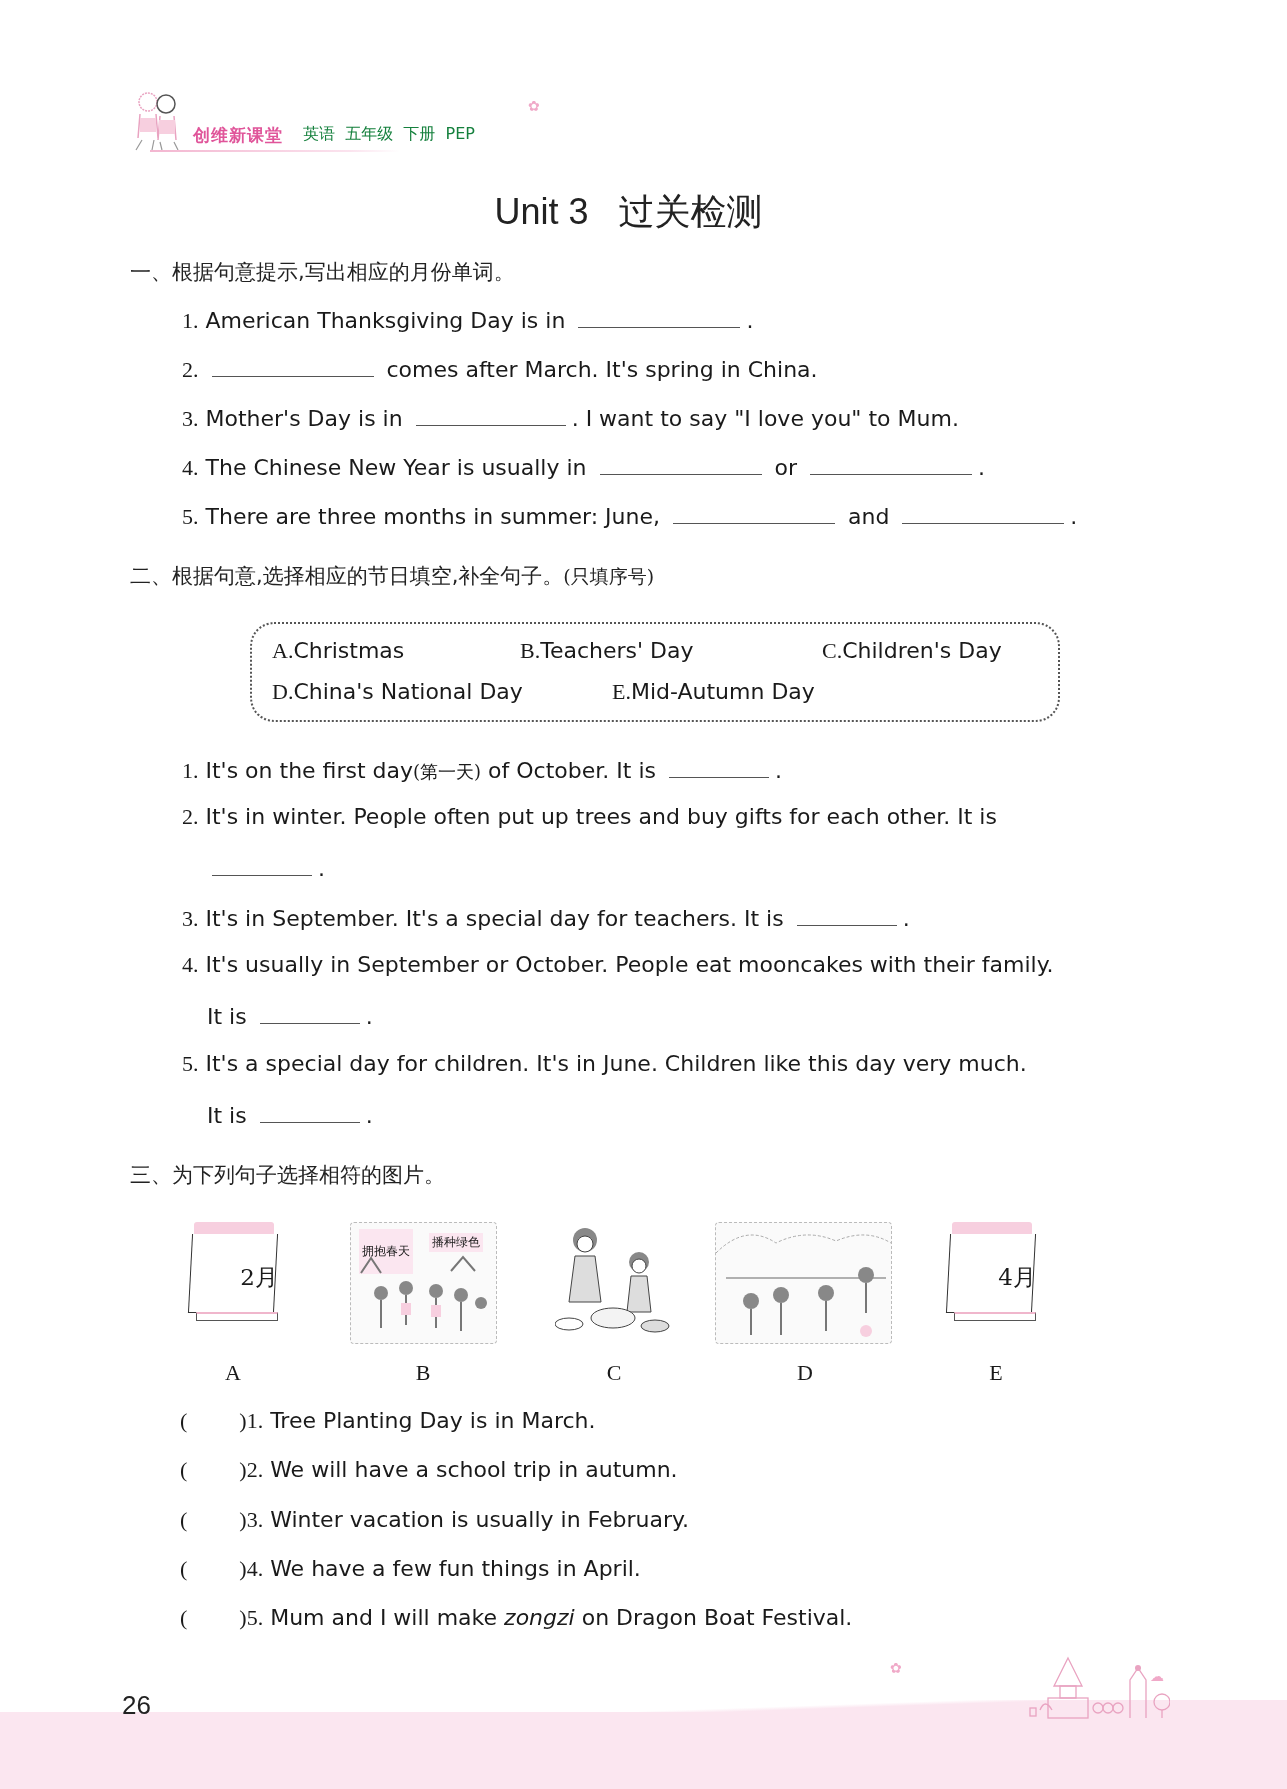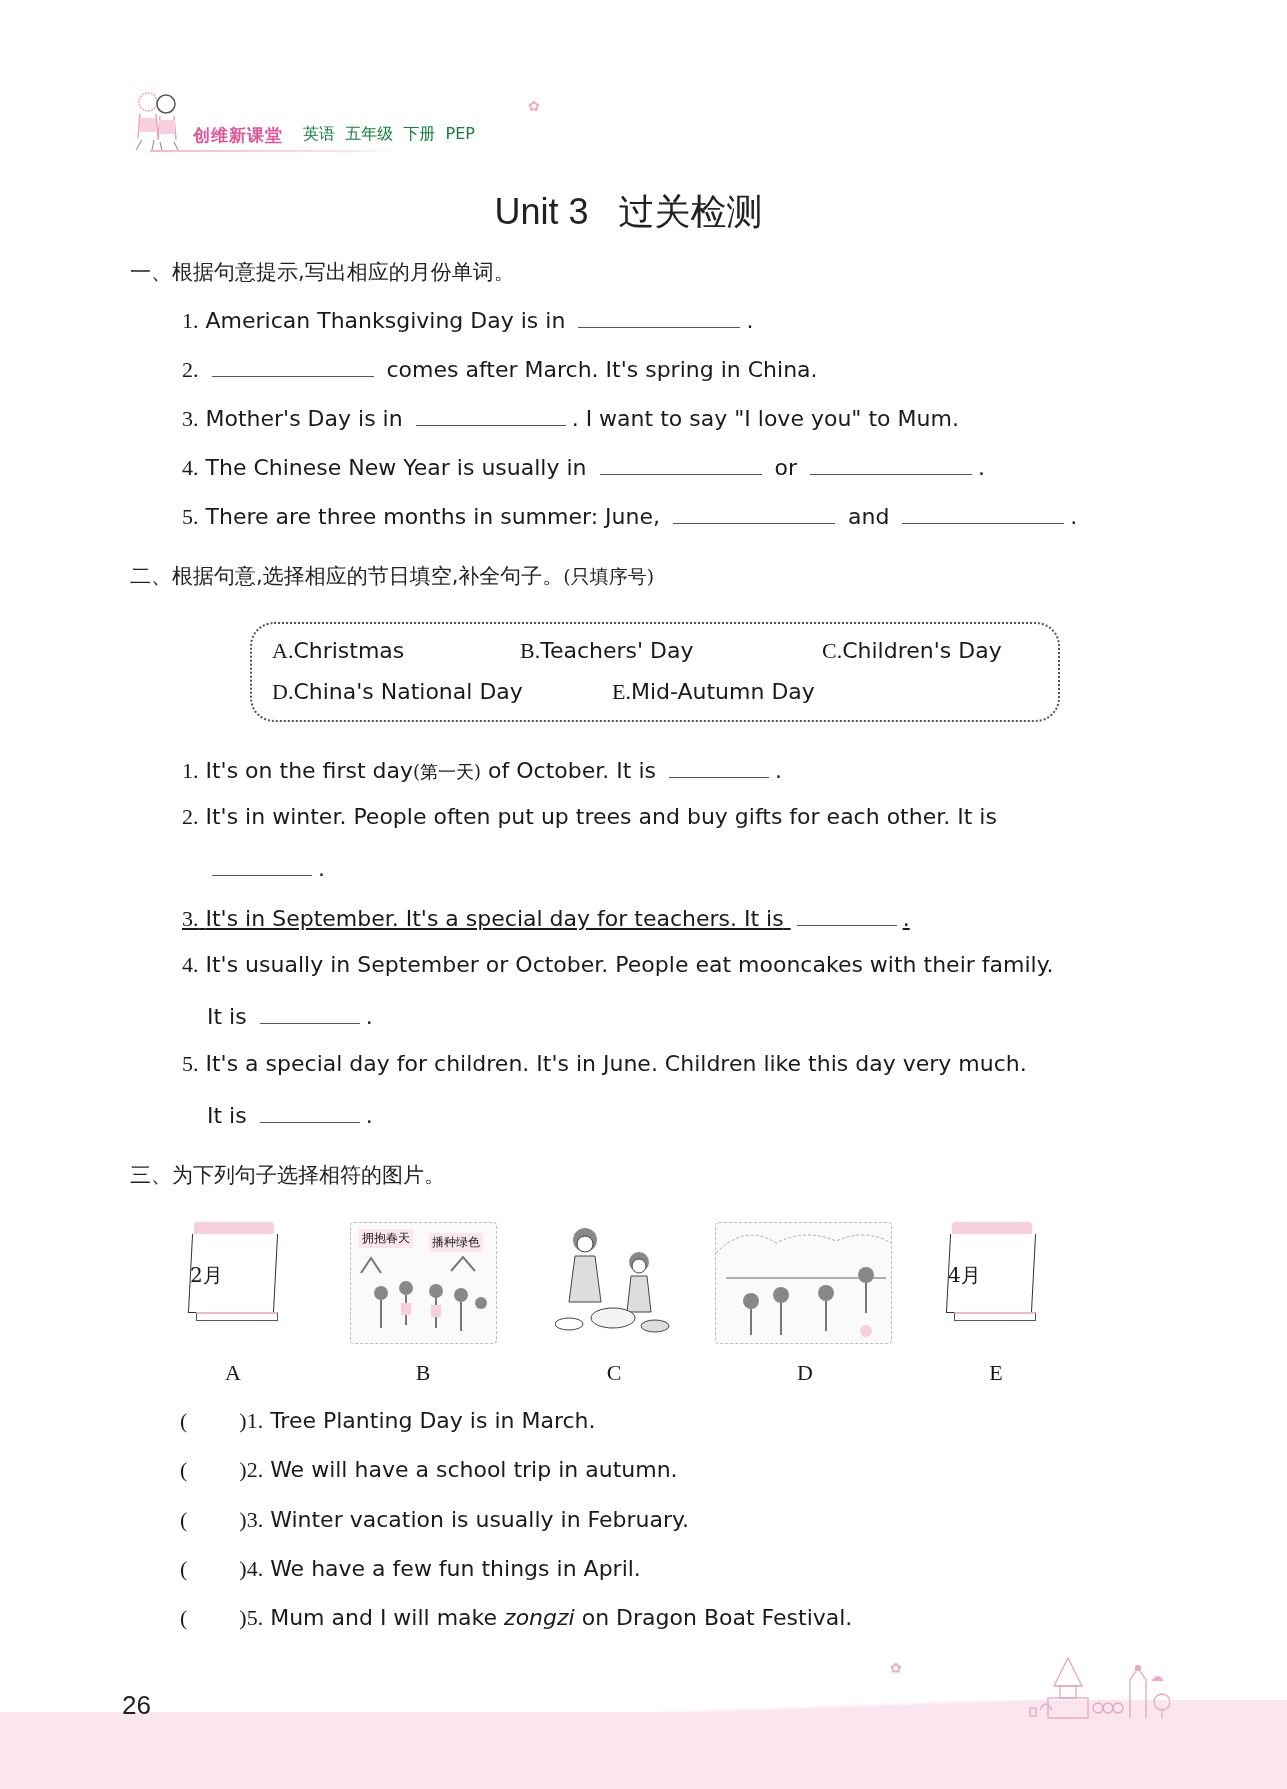--- a/index.html
+++ b/index.html
@@ -30,21 +30,21 @@
   }
   .opt { font-size:22px; white-space:nowrap; }
   .opt .let { font-family:"Liberation Serif", serif; }
   .cjk-small { font-family:"DejaVu Serif", serif; font-size:18px; }
   .pic { top:1222px; height:120px; }
   .pic-label { top:1360px; font-family:"Liberation Serif", serif; font-size:22px; width:40px; text-align:center; }
   .cal { width:88px; height:100px; }
   .cal-top { position:absolute; left:4px; top:0; width:80px; height:14px; background:#f7cfdf; border-radius:3px; }
   .cal-page { position:absolute; left:0; top:12px; width:84px; height:78px; border:1.5px solid #333; border-top:none; background:#fff; transform:skewX(-3deg); }
   .cal-back { position:absolute; left:6px; top:90px; width:80px; height:6px; border:1px solid #555; border-top:2px solid #f0b6cc; }
-  .cal-text { position:absolute; left:0; top:40px; width:88px; text-align:left; font-family:"DejaVu Serif", serif; font-size:20px; }
+  .cal-text { position:absolute; left:0; top:40px; width:88px; text-align:right; font-family:"DejaVu Serif", serif; font-size:23px; }
   .scene { border:1px dashed #bbb; border-radius:4px; background:#fafafa; }
   .paren-row { left:180px; font-size:22px; white-space:nowrap; }
   .paren-row .p { font-family:"Liberation Serif", serif; }
   .paren-gap { display:inline-block; width:52px; }
   .footer-bg { left:0; top:1712px; width:1287px; height:77px; background:#fbe6f0; }
   .footer-wave { left:0; top:1700px; width:1287px; height:30px; background:linear-gradient(178deg, transparent 45%, #fbe6f0 50%); }
   .page-num { left:122px; top:1690px; font-family:"Liberation Sans", sans-serif; font-size:26px; color:#222; }
   .castle { left:990px; top:1650px; width:180px; height:70px; }
 </style>
 </head>
@@ -124,21 +124,21 @@
   <span>of October. It is</span>
   <span class="blank b-short"></span><span>.</span>
 </div>
 <div class="abs q" style="top:804px;">
   <span class="num">2.</span>
   <span>It's in winter. People often put up trees and buy gifts for each other. It is</span>
 </div>
 <div class="abs q" style="left:206px;top:853px;">
   <span class="blank b-short" style="margin-left:6px;"></span><span>.</span>
 </div>
-<div class="abs q" style="top:903px;text-decoration:underline;">
+<div class="abs q" style="top:903px;">
   <span class="num">3.</span>
   <span>It's in September. It's a special day for teachers. It is</span>
   <span class="blank b-short"></span><span>.</span>
 </div>
 <div class="abs q" style="top:952px;">
   <span class="num">4.</span>
   <span>It's usually in September or October. People eat mooncakes with their family.</span>
 </div>
 <div class="abs q" style="left:207px;top:1001px;">
   <span>It is</span>
@@ -156,21 +156,21 @@
 <div class="abs sec-head" style="top:1161px;">三、为下列句子选择相符的图片。</div>
 
 <div class="abs pic cal" style="left:190px;">
   <div class="cal-top"></div>
   <div class="cal-page"></div>
   <div class="cal-back"></div>
   <div class="cal-text">2月</div>
 </div>
 
 <div class="abs pic scene" style="left:350px;width:145px;">
-  <div style="position:absolute;left:8px;top:6px;font-size:12px;background:#fbe6f0;padding:1px 3px;">拥抱春天</div>
+  <div style="position:absolute;left:8px;top:6px;font-size:12px;background:#fbe6f0;padding:14px 3px;">拥抱春天</div>
   <div style="position:absolute;left:78px;top:10px;font-size:12px;background:#fbe6f0;padding:1px 3px;">播种绿色</div>
   <svg style="position:absolute;left:0;top:30px;" width="145" height="88" viewBox="0 0 145 88">
     <g fill="#888">
         <circle cx="30" cy="40" r="7"></circle>
         <circle cx="55" cy="35" r="7"></circle>
         <circle cx="85" cy="38" r="7"></circle>
         <circle cx="110" cy="42" r="7"></circle>
         <circle cx="130" cy="50" r="6"></circle>
       </g>
     <g stroke="#777" stroke-width="2" fill="none">

